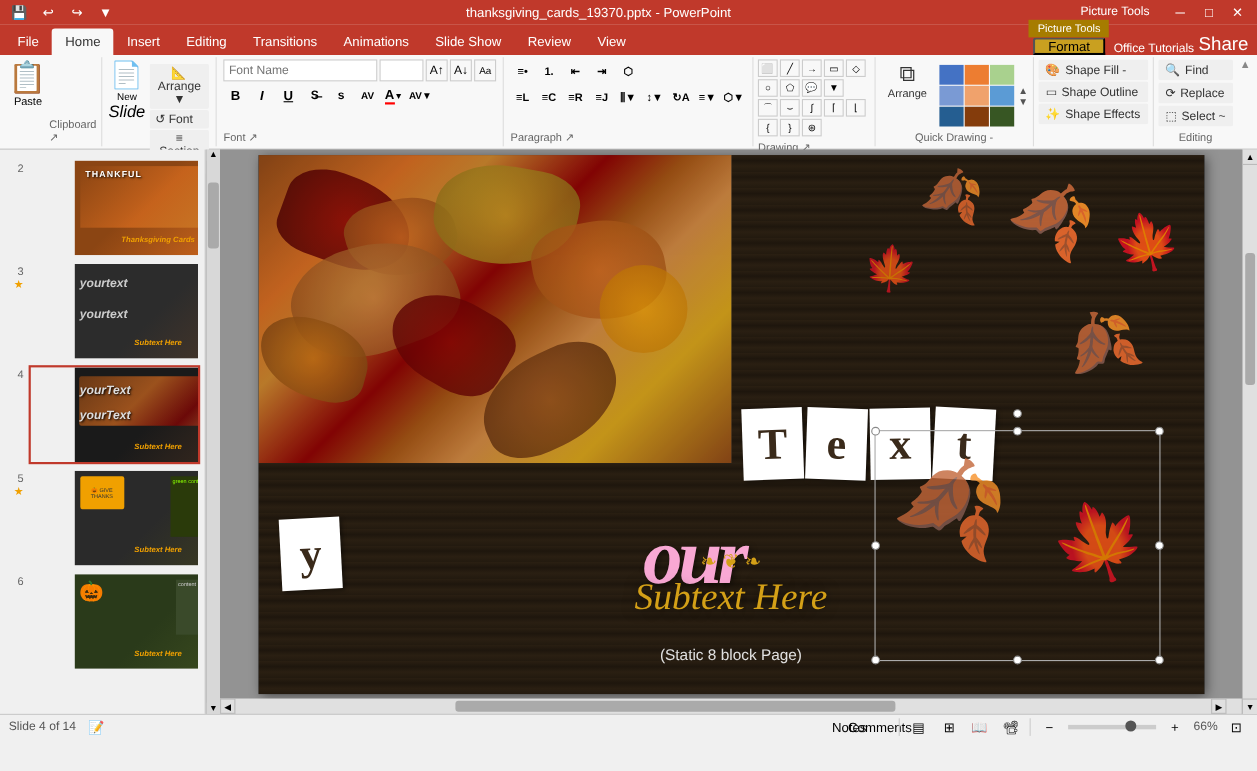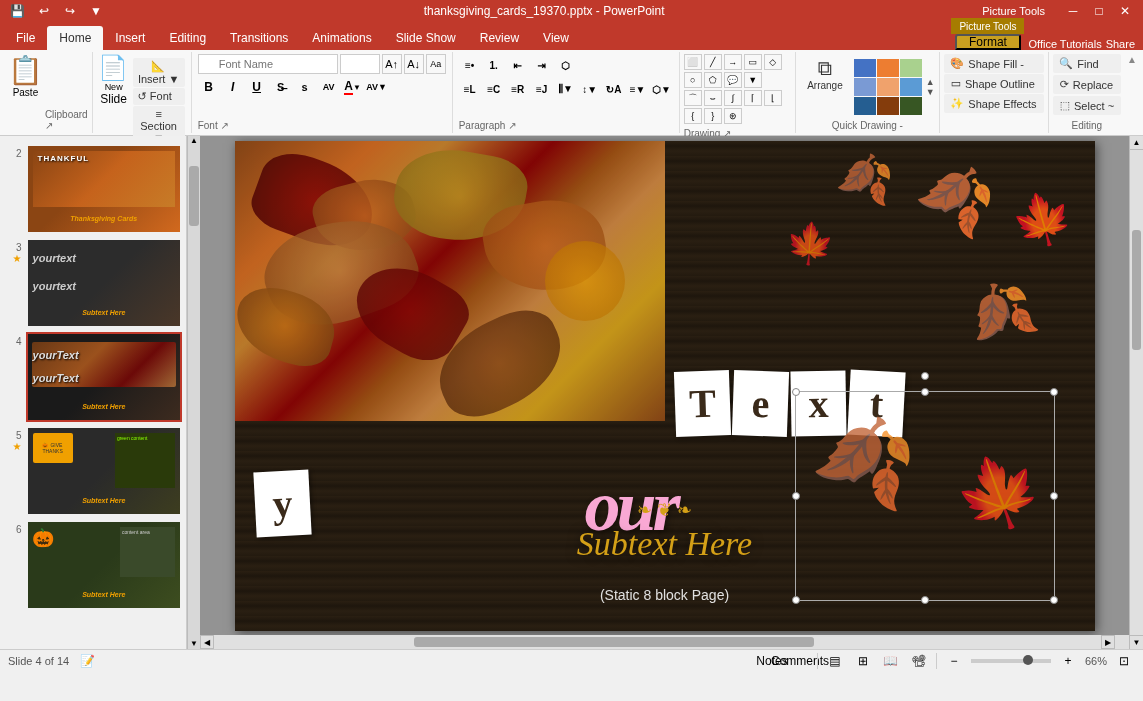--- a/index.html
+++ b/index.html
@@ -91,21 +91,21 @@
       padding: 2px 6px;
       border-right: 1px solid #ddd;
       gap: 2px;
     }
     .font-row { display: flex; align-items: center; gap: 2px; }
     .font-input {
       width: 140px;
       height: 20px;
       border: 1px solid #ccc;
       font-size: 11px;
-      padding: 0 20px;
+      padding: 0 4px;
     }
     .font-size-input {
       width: 40px;
       height: 20px;
       border: 1px solid #ccc;
       font-size: 11px;
       padding: 0 4px;
     }
     .font-btn {
       width: 20px; height: 20px;
@@ -250,20 +250,21 @@
     }
     .slide-thumb-inner {
       width: 100%;
       height: 100%;
       background: #1a1a1a;
       display: flex;
       align-items: center;
       justify-content: center;
       overflow: hidden;
       position: relative;
+      margin-left: 40px;
     }
 
     
     .thumb-1 { background: linear-gradient(135deg, #8B4513 40%, #D2691E 100%); }
     .thumb-2 { background: linear-gradient(135deg, #2c2c2c 50%, #4a3728 100%); }
     .thumb-3 { background: linear-gradient(135deg, #1a1a1a 50%, #3d2b1f 100%); }
     .thumb-5 { background: linear-gradient(135deg, #2a2a2a 50%, #3d3d1f 100%); }
     .thumb-6 { background: linear-gradient(135deg, #2a3a1a 50%, #3d4d1f 100%); }
 
     .thumb-text {
@@ -501,43 +502,43 @@
   <button class="ribbon-tab">Slide Show</button>
   <button class="ribbon-tab">Review</button>
   <button class="ribbon-tab">View</button>
   <div style="flex:1;"></div>
   <div style="display:flex; flex-direction:column; align-items:center; margin-right:4px;">
     <div class="picture-tools-indicator">Picture Tools</div>
     <button class="format-tab">Format</button>
   </div>
   <div style="display:flex; align-items:flex-end; margin-right:8px; gap:4px;">
     <span style="color:white; font-size:11px; cursor:pointer;">Office Tutorials</span>
-    <span style="color:white; font-size:11px; cursor:pointer;">Share</span>
+    <span style="color:white; font-size:17px; cursor:pointer;">Share</span>
   </div>
 </div>
 
 <div id="ribbon-controls">
 
   <div class="clipboard-group">
     <div class="clipboard-main">
       <div style="font-size:28px;">📋</div>
       <div style="font-size:10px;">Paste</div>
     </div>
     <div style="font-size:10px; color:#666; margin-top:auto;">Clipboard ↗</div>
   </div>
 
   <div class="ribbon-group">
     <div class="slides-top">
       <div style="cursor:pointer; text-align:center;">
         <div style="font-size:24px;">📄</div>
         <div style="font-size:9px;">New</div>
-        <div style="font-size:12px;">Slide</div>
+        <div style="font-size:15px;font-style:italic;">Slide</div>
       </div>
       <div style="display:flex; flex-direction:column; gap:1px; margin-top:4px;">
-        <button class="ribbon-btn-small">📐 Insert ▼</button>
+        <button class="ribbon-btn-small">📐 Arrange ▼</button>
         <button class="ribbon-btn-small">↺ Font</button>
         <button class="ribbon-btn-small">≡ Section ▼</button>
       </div>
     </div>
     <div class="ribbon-group-label">Slides</div>
   </div>
 
   <div class="font-group">
     <div class="font-row">
       <input type="text" class="font-input" placeholder="Font Name" style="">

